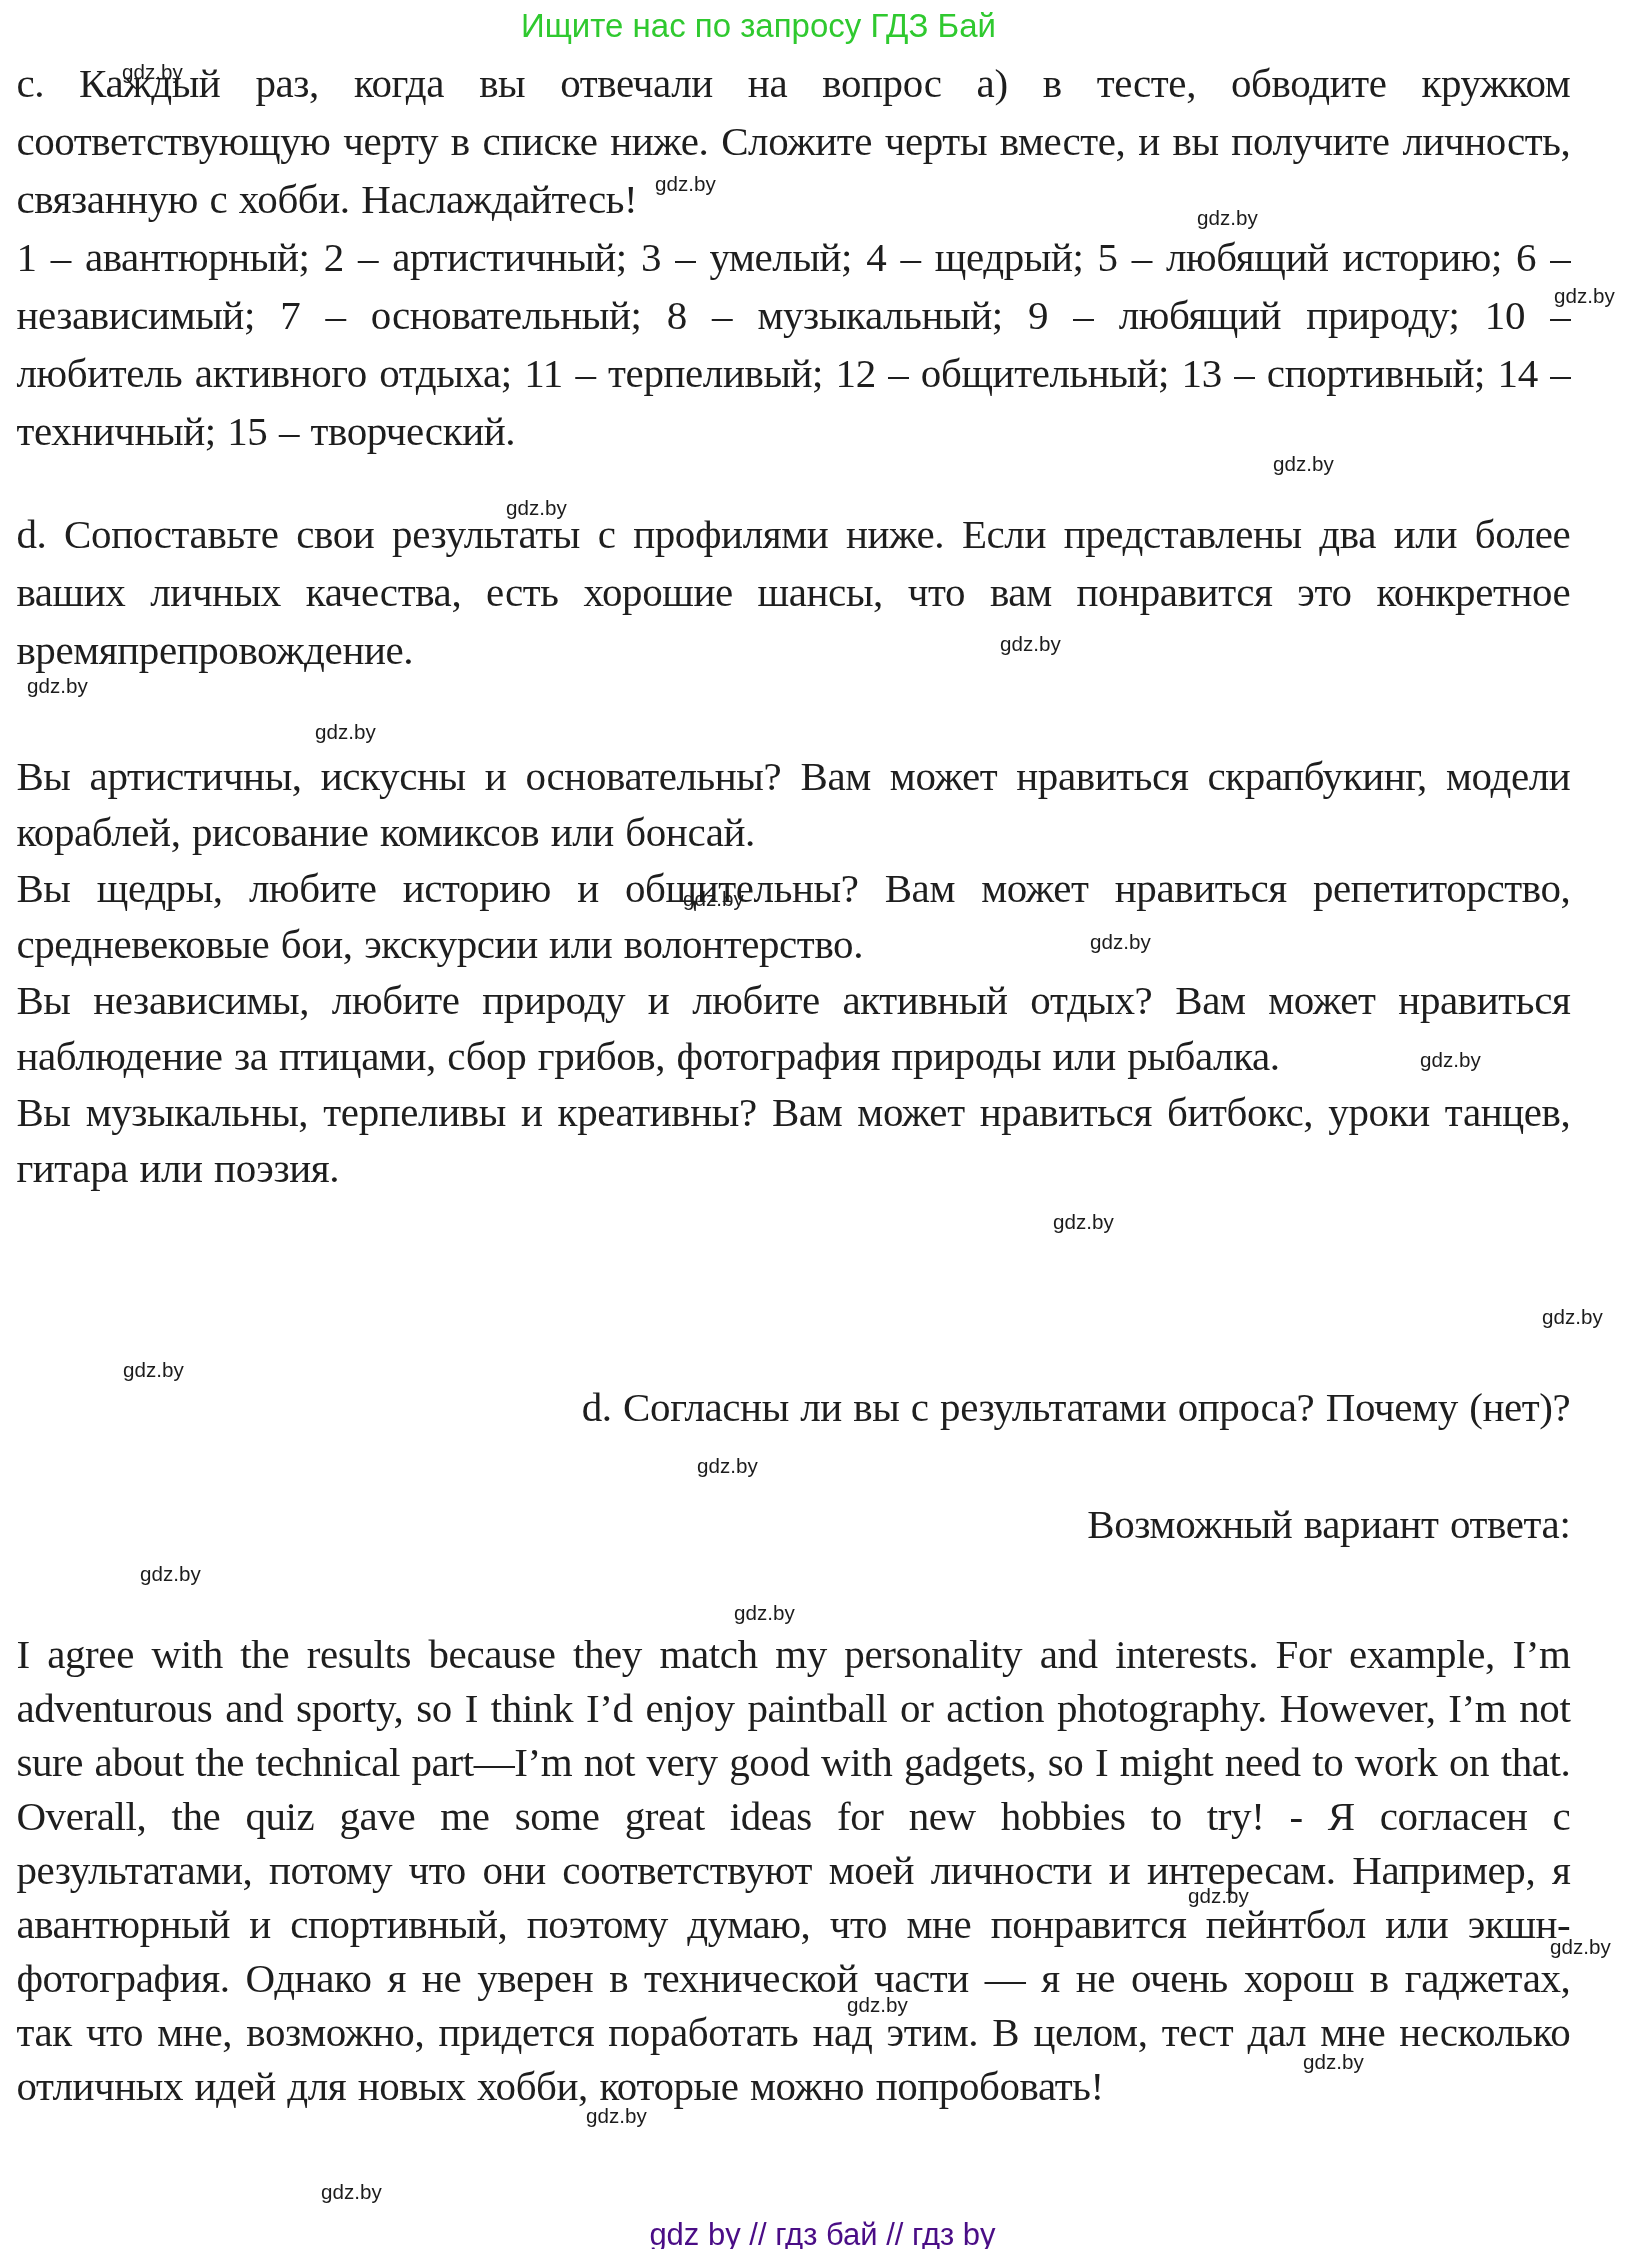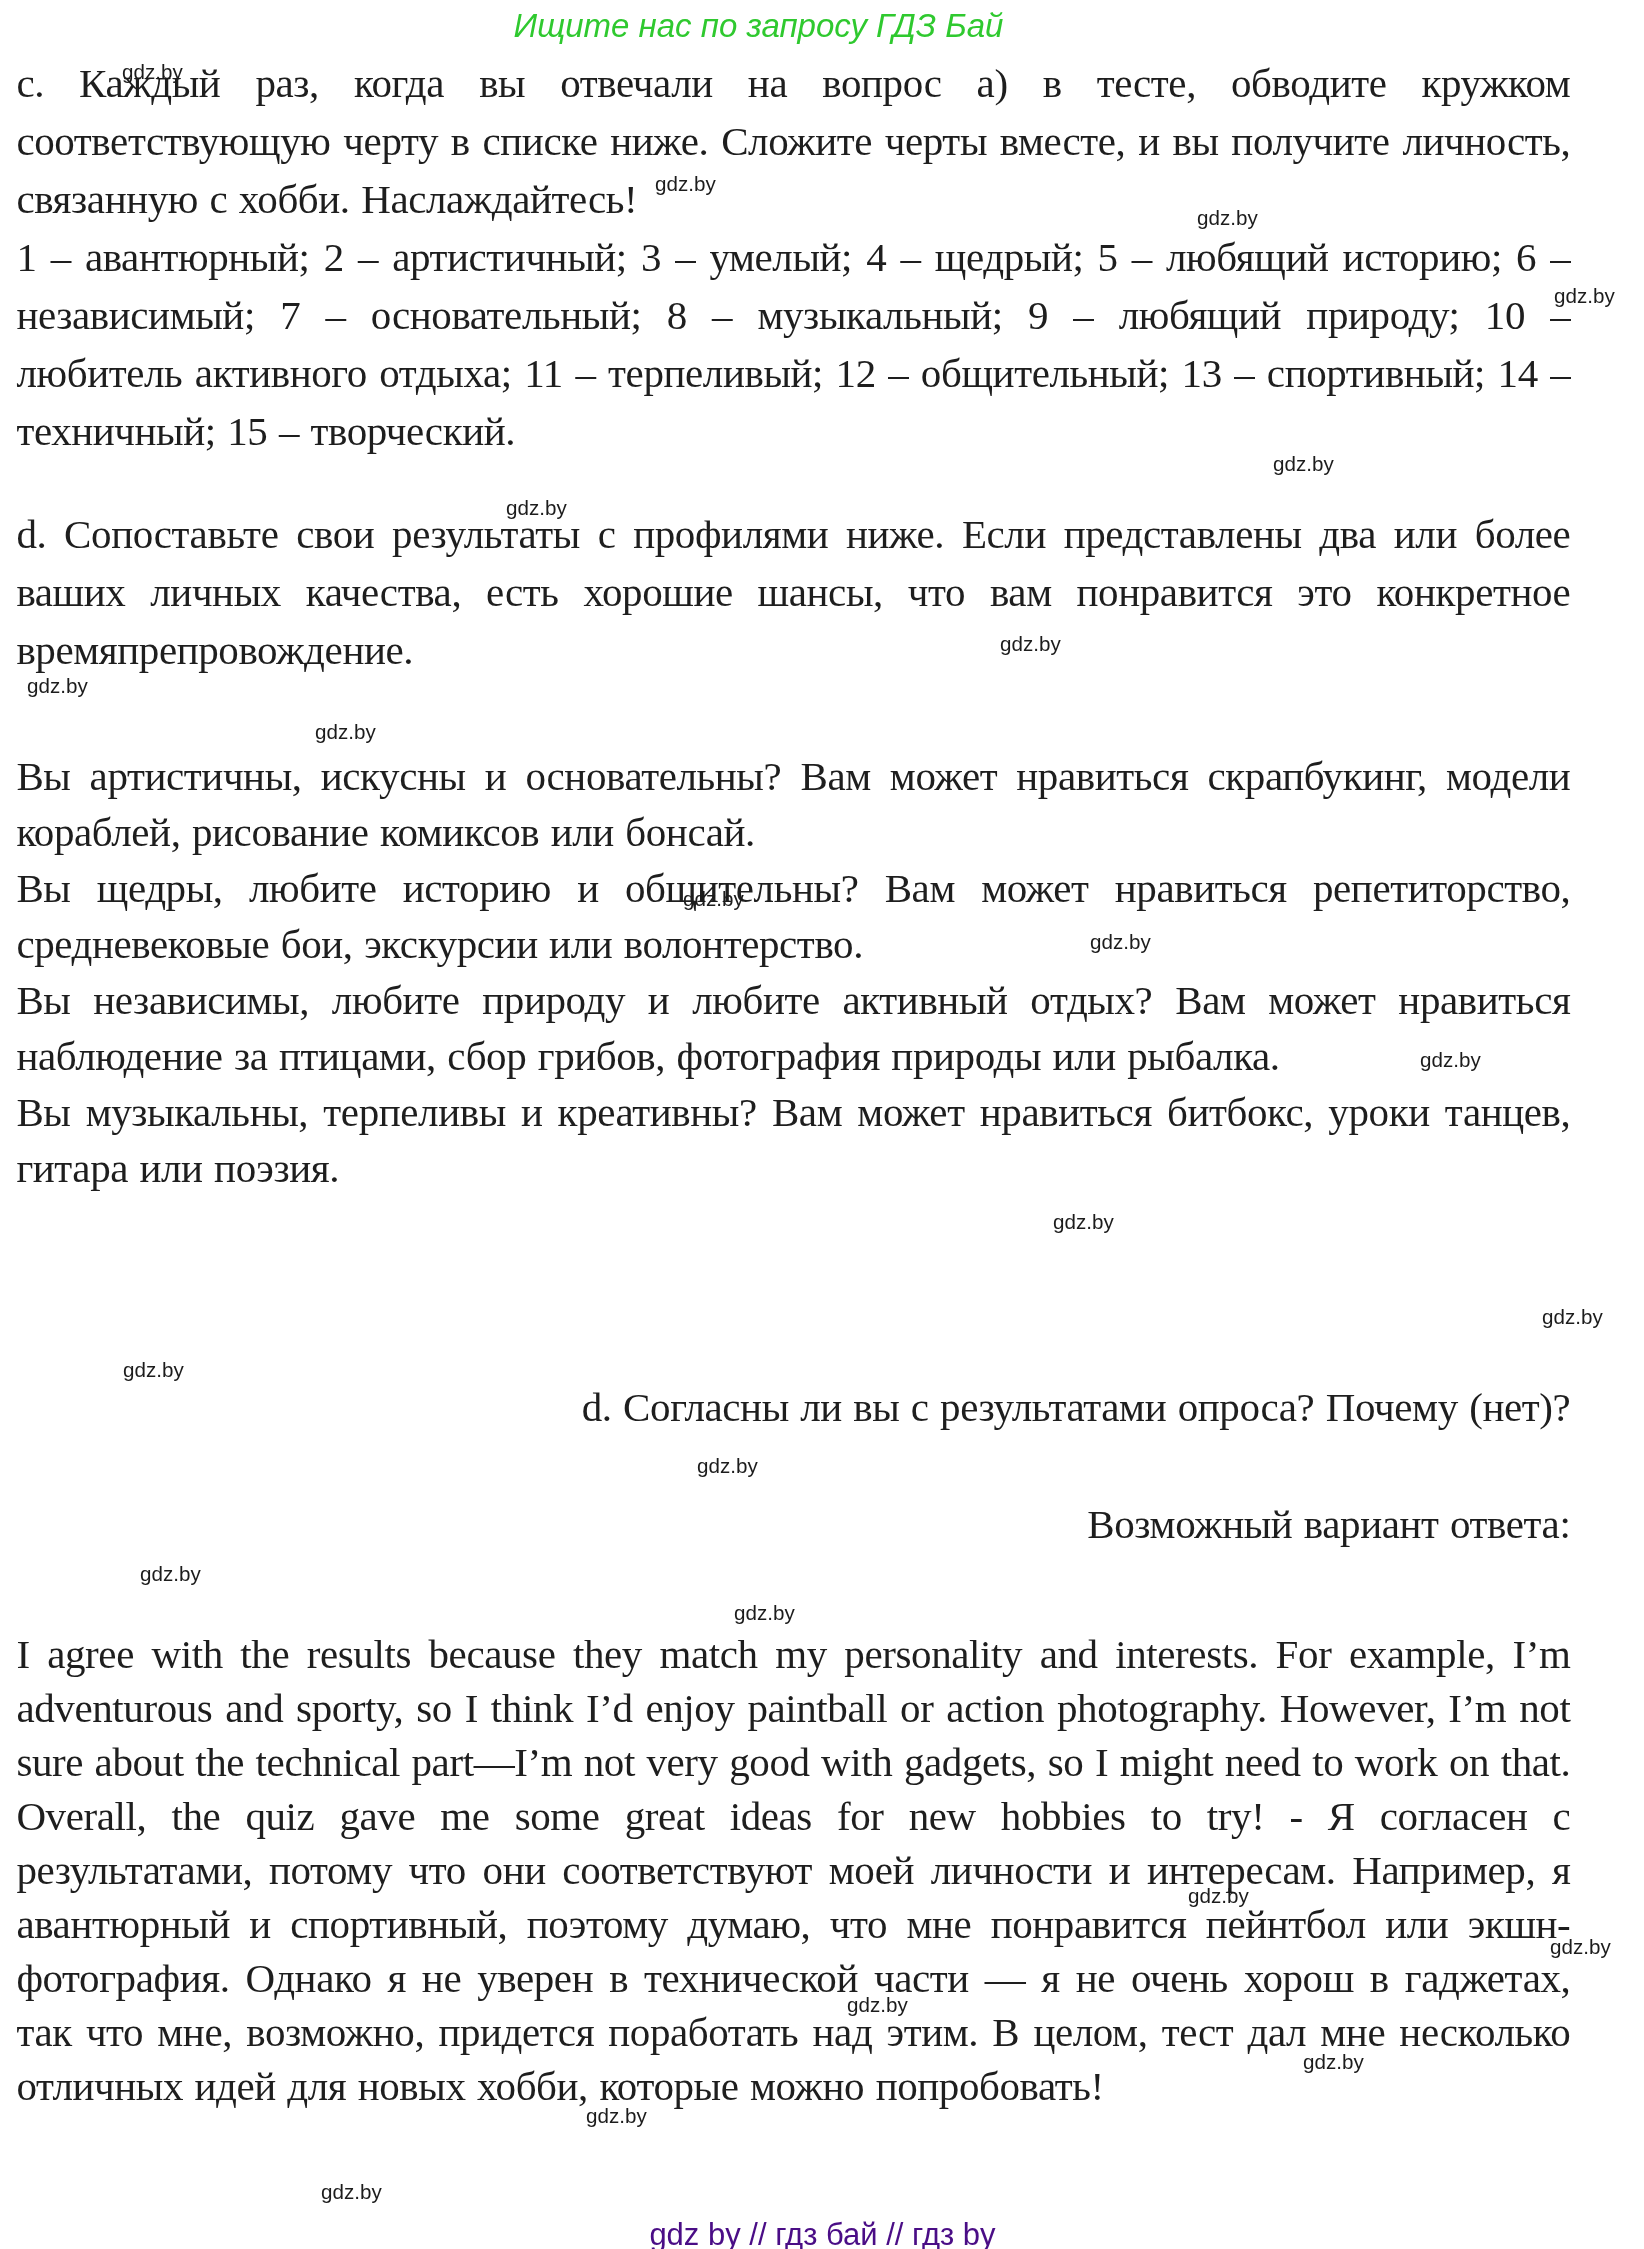--- a/index.html
+++ b/index.html
@@ -27,21 +27,20 @@
   #block-answer  { line-height: 54px; }
   #question-d, #answer-label { text-align: right; }
   #promo-header {
     position: absolute;
     top: 6.6px; left: 0;
     width: 1517px;
     text-align: center;
     font-family: "Liberation Sans", "DejaVu Sans", sans-serif;
     font-size: 33px;
     color: #2fc92f;
-    font-style: italic;
   }
   #footer-links {
     position: absolute;
     top: 2217px; left: 0;
     width: 1645px;
     text-align: center;
     font-family: "Liberation Sans", "DejaVu Sans", sans-serif;
     font-size: 31px;
     color: #4a0d86;
   }

